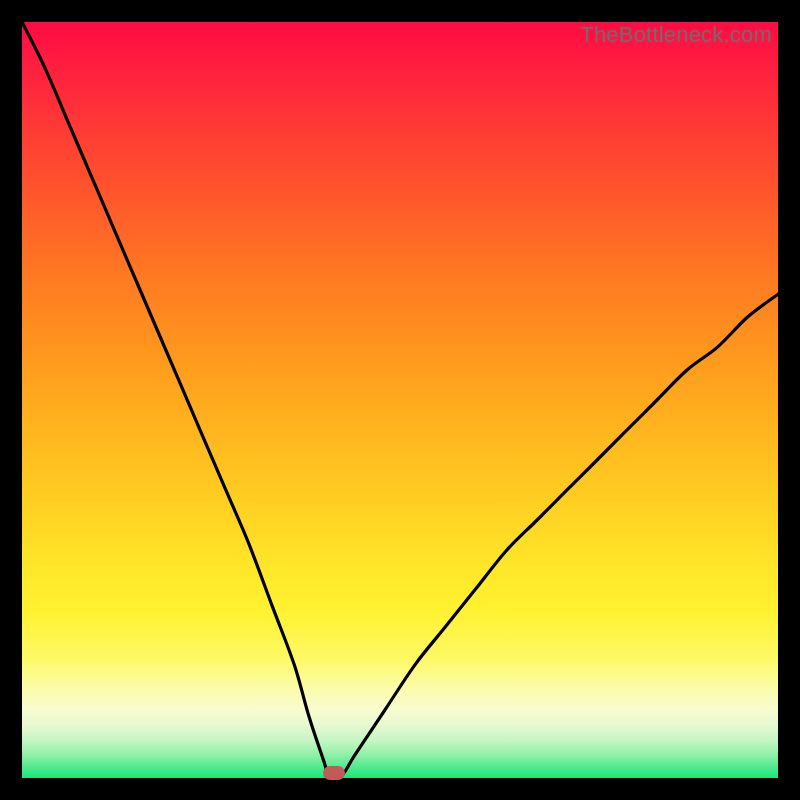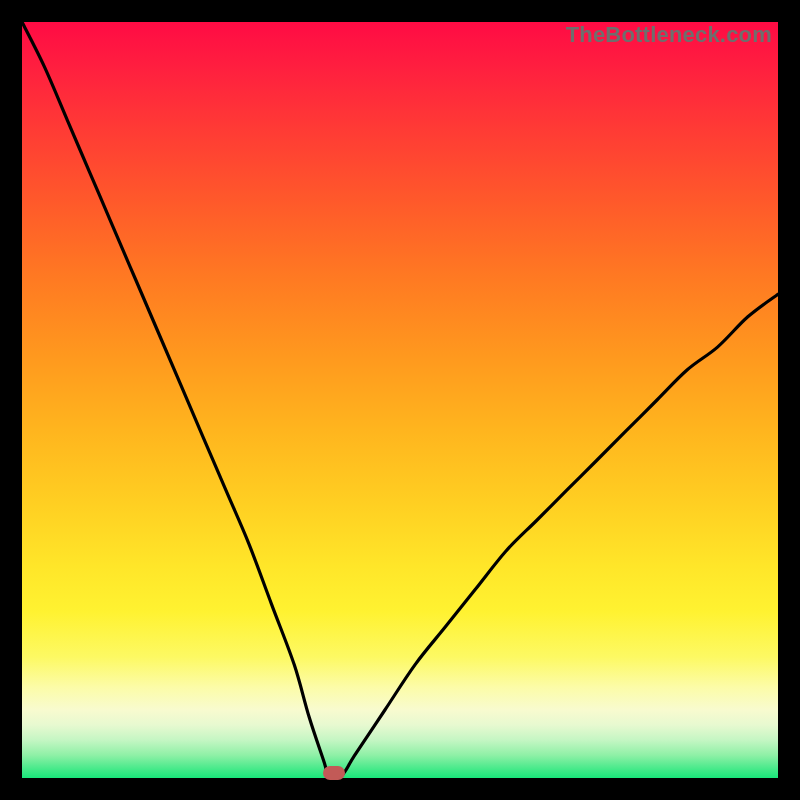--- a/index.html
+++ b/index.html
@@ -43,21 +43,21 @@
       #3ee987 99%,
       #19e67a 100%
     );
   }
   .watermark {
     position: absolute;
     top: 0px;
     right: 6px;
     color: #6f6e6d;
     font-size: 22px;
-    font-weight: 700;
+    font-weight: 400;
     letter-spacing: 0.2px;
     user-select: none;
   }
   svg.curve {
     position: absolute;
     left: 0;
     top: 0;
     width: 756px;
     height: 756px;
   }

